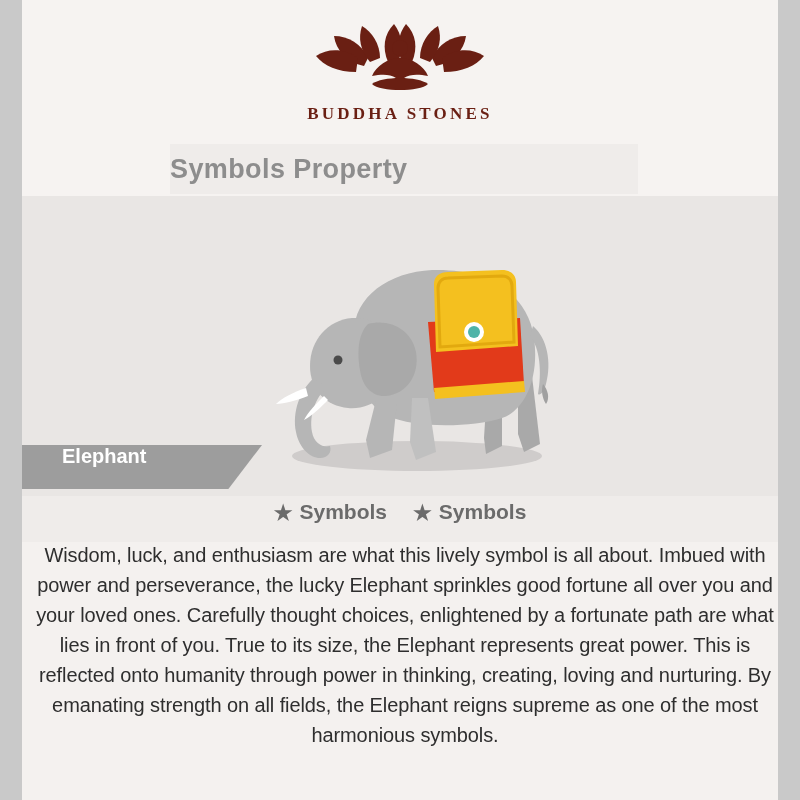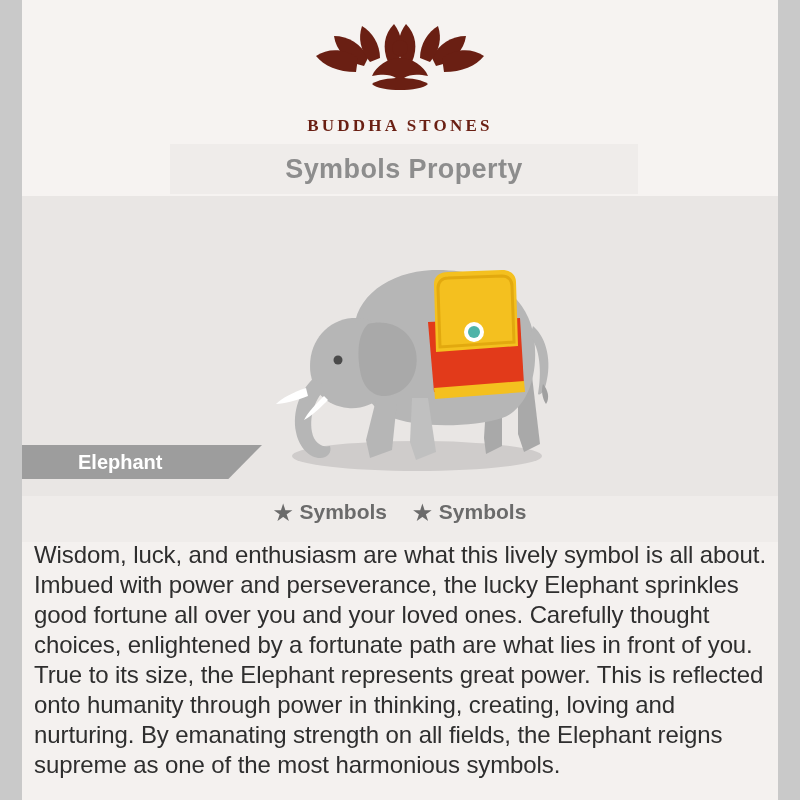--- a/index.html
+++ b/index.html
@@ -51,39 +51,39 @@
     width: 800px;
     text-align: center;
   }
   .logo-mark {
     width: 180px;
     height: 86px;
     margin: 0 auto;
     display: block;
   }
   .logo-text {
-    margin-top: 12px;
+    margin-top: 0;
     font-size: 17px;
     letter-spacing: 3.2px;
     color: #6a1f13;
     font-weight: bold;
     font-family: "Liberation Serif", serif;
   }
 
   
   .title-bar {
     position: absolute;
     left: 170px;
     top: 144px;
     width: 468px;
     height: 50px;
     background: #efecea;
     display: flex;
     align-items: center;
-    justify-content: center;
+    justify-content: flex-start;
   }
   .title-bar .title-text {
     font-size: 27px;
     font-weight: bold;
     color: #8d8d8d;
     letter-spacing: 0.4px;
   }
 
   
   .illustration {
@@ -101,27 +101,26 @@
     top: 10px;
     width: 420px;
     height: 280px;
   }
 
   
   .label-tag {
     position: absolute;
     left: 22px;
     top: 445px;
-    height: 34px;
+    height: 44px;
     width: 240px;
     background: #9d9d9d;
     color: #ffffff;
     display: flex;
-    align-items: center;
-    padding-left: 56px;
+    padding-left: 40px;
     box-sizing: border-box;
     font-size: 20px;
     font-weight: bold;
     clip-path: polygon(0 0, 100% 0, 86% 100%, 0 100%);
   }
 
   
   .attr-strip {
     position: absolute;
     left: 22px;
@@ -154,24 +153,25 @@
     font-size: 21px;
     line-height: 1;
   }
 
   
   .body-text {
     position: absolute;
     left: 34px;
     top: 540px;
     width: 742px;
-    font-size: 24px;
+    font-size: 20px;
     line-height: 30px;
     color: #2e2e2e;
     letter-spacing: -0.1px;
+    text-align: center;
   }
 </style>
 </head>
 <body>
 
 <div class="page">
 
   <div class="edge left"></div>
   <div class="edge right"></div>
 

